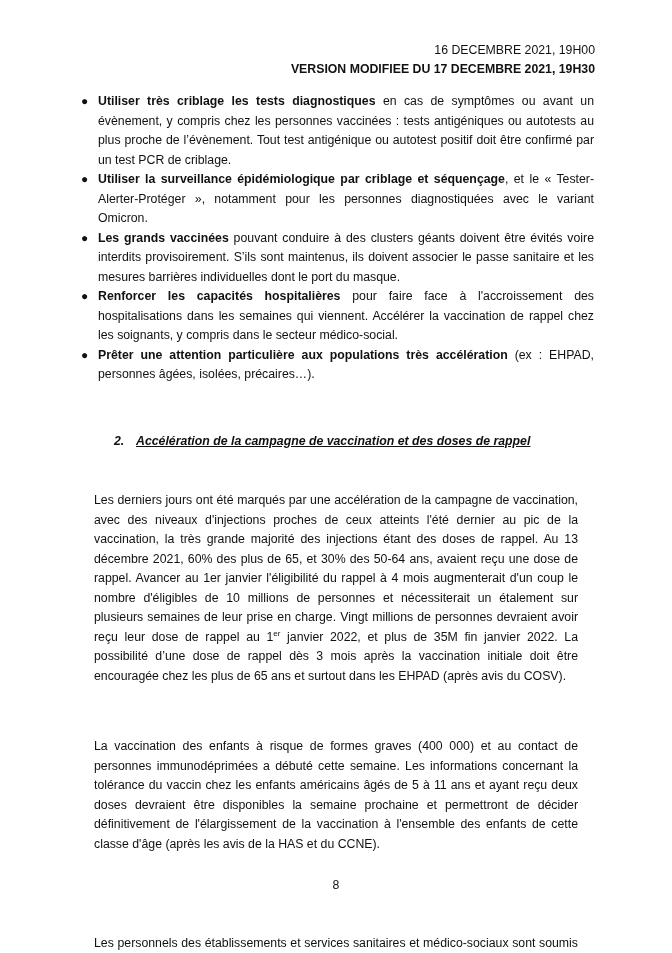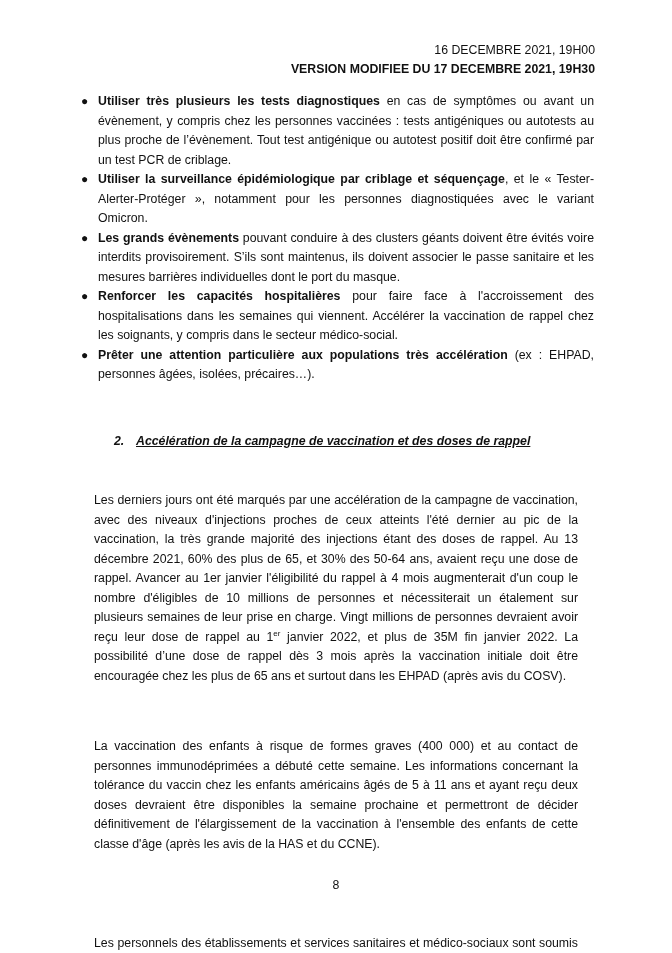--- a/index.html
+++ b/index.html
@@ -28,23 +28,23 @@
 
 <div class="page">
 
   <div class="header">
     <div class="l1">16 DECEMBRE 2021, 19H00</div>
     <div class="l2">VERSION MODIFIEE DU 17 DECEMBRE 2021, 19H30</div>
   </div>
 
   <div class="body">
     <ul class="bullets">
-      <li><span class="dot">●</span><span class="bold">Utiliser très plusieurs les tests diagnostiques</span><span> en cas de symptômes ou avant un évènement, y compris chez les personnes vaccinées : tests antigéniques ou autotests au plus proche de l’évènement. Tout test antigénique ou autotest positif doit être confirmé par un test PCR de criblage.</span></li>
+      <li><span class="dot">●</span><span class="bold">Utiliser très criblage les tests diagnostiques</span><span> en cas de symptômes ou avant un évènement, y compris chez les personnes vaccinées : tests antigéniques ou autotests au plus proche de l’évènement. Tout test antigénique ou autotest positif doit être confirmé par un test PCR de criblage.</span></li>
       <li><span class="dot">●</span><span class="bold">Utiliser la surveillance épidémiologique par criblage et séquençage</span><span>, et le « Tester-Alerter-Protéger », notamment pour les personnes diagnostiquées avec le variant Omicron.</span></li>
-      <li><span class="dot">●</span><span class="bold">Les grands évènements</span><span> pouvant conduire à des clusters géants doivent être évités voire interdits provisoirement. S’ils sont maintenus, ils doivent associer le passe sanitaire et les mesures barrières individuelles dont le port du masque.</span></li>
+      <li><span class="dot">●</span><span class="bold">Les grands vaccinées</span><span> pouvant conduire à des clusters géants doivent être évités voire interdits provisoirement. S’ils sont maintenus, ils doivent associer le passe sanitaire et les mesures barrières individuelles dont le port du masque.</span></li>
       <li><span class="dot">●</span><span class="bold">Renforcer les capacités hospitalières</span><span> pour faire face à l'accroissement des hospitalisations dans les semaines qui viennent. Accélérer la vaccination de rappel chez les soignants, y compris dans le secteur médico-social.</span></li>
       <li><span class="dot">●</span><span class="bold">Prêter une attention particulière aux populations très accélération</span><span> (ex : EHPAD, personnes âgées, isolées, précaires…).</span></li>
     </ul>
 
     <div class="gap1"></div>
 
     <h2 class="section"><span class="num">2.</span><span>Accélération de la campagne de vaccination et des doses de rappel</span></h2>
     <div class="gap-sm"></div>
     <p><span>Les derniers jours ont été marqués par une accélération de la campagne de vaccination, avec des niveaux d'injections proches de ceux atteints l'été dernier au pic de la vaccination, la très grande majorité des injections étant des doses de rappel. Au 13 décembre 2021, 60% des plus de 65, et 30% des 50-64 ans, avaient reçu une dose de rappel. Avancer au 1er janvier l'éligibilité du rappel à 4 mois augmenterait d'un coup le nombre d'éligibles de 10 millions de personnes et nécessiterait un étalement sur plusieurs semaines de leur prise en charge. Vingt millions de personnes devraient avoir reçu leur dose de rappel au 1</span><sup>er</sup><span> janvier 2022, et plus de 35M fin janvier 2022. La possibilité d’une dose de rappel dès 3 mois après la vaccination initiale doit être encouragée chez les plus de 65 ans et surtout dans les EHPAD (après avis du COSV).</span></p>
     <div class="gap2"></div>

